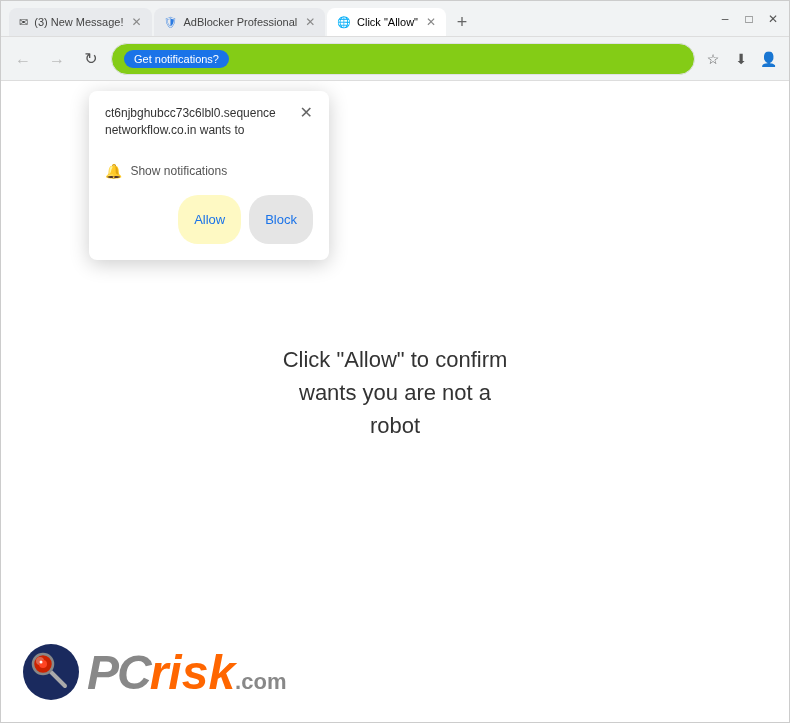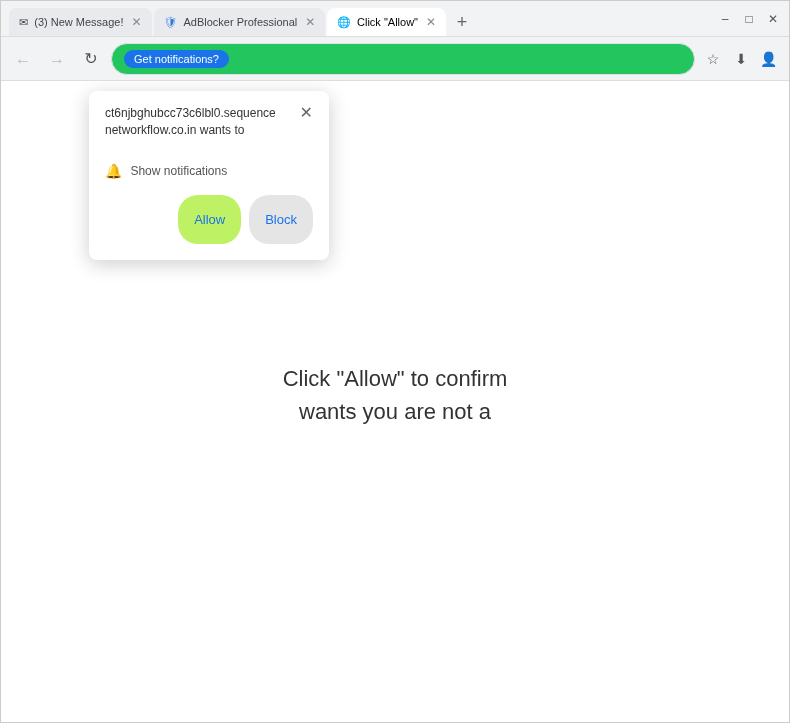--- a/index.html
+++ b/index.html
@@ -97,21 +97,21 @@
       align-items: center;
       justify-content: center;
       cursor: pointer;
       color: #555;
       font-size: 16px;
     }
     .nav-btn.disabled { color: #bbb; cursor: default; }
     .address-input-wrap {
       flex: 1;
       height: 32px;
-      background: #22c55e;
+      background: #84cc16;
       border: 1px solid #dfe1e5;
       border-radius: 20px;
       display: flex;
       align-items: center;
       padding: 0 12px;
       gap: 6px;
     }
     .notification-chip {
       background: #1a73e8;
       color: #fff;
@@ -196,21 +196,21 @@
     .bell-icon {
       font-size: 14px;
       color: #555;
     }
     .popup-actions {
       display: flex;
       justify-content: flex-end;
       gap: 8px;
     }
     .btn-allow {
-      background: #bef264;
+      background: #fef9c3;
       color: #1a73e8;
       border: none;
       padding: 17px 16px;
       border-radius: 20px;
       font-size: 13px;
       cursor: pointer;
       font-weight: 500;
     }
     .btn-block {
       background: #e5e5e5;
@@ -333,17 +333,42 @@
 
       <div class="popup-actions">
         <button class="btn-allow">Allow</button>
         <button class="btn-block">Block</button>
       </div>
     </div>
 
     <div class="main-text">
       <div>Click "Allow" to confirm</div>
       <div>wants you are not a</div>
-    </div>
-
+      <div>robot</div>
+    </div>
+
+    <div class="pcrisk-logo">
+
+      <svg class="pcrisk-icon" viewBox="0 0 60 60" xmlns="http://www.w3.org/2000/svg">
+
+        <circle cx="30" cy="30" r="28" fill="#1a2a5e"></circle>
+
+        <circle cx="22" cy="22" r="10" fill="#cc2200"></circle>
+
+        <circle cx="19" cy="19" r="4" fill="rgba(255,255,255,0.3)"></circle>
+
+        <line x1="30" y1="30" x2="44" y2="44" stroke="#aaa" stroke-width="4" stroke-linecap="round"></line>
+
+        <circle cx="22" cy="22" r="10" fill="none" stroke="#888" stroke-width="2.5"></circle>
+
+        <circle cx="22" cy="22" r="4" fill="#ff4422"></circle>
+        <circle cx="20" cy="20" r="1.5" fill="white"></circle>
+      </svg>
+
+      <div>
+        <span class="pcrisk-text">
+          <span class="pcrisk-pc" style="color:#888; font-style:italic; font-size:48px; letter-spacing:-2px;">PC</span><span class="pcrisk-risk" style="color:#ff6600; font-style:italic; font-size:48px;">risk</span><span style="color:#888; font-size:22px; font-style:normal;">.com</span>
+        </span>
+      </div>
+    </div>
 
   </div>
 </div>
 
 </body></html>

